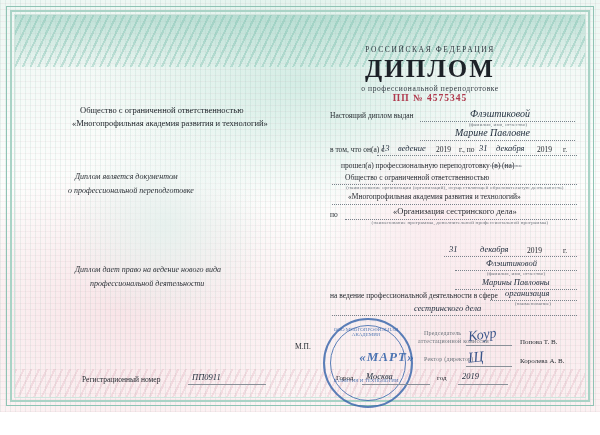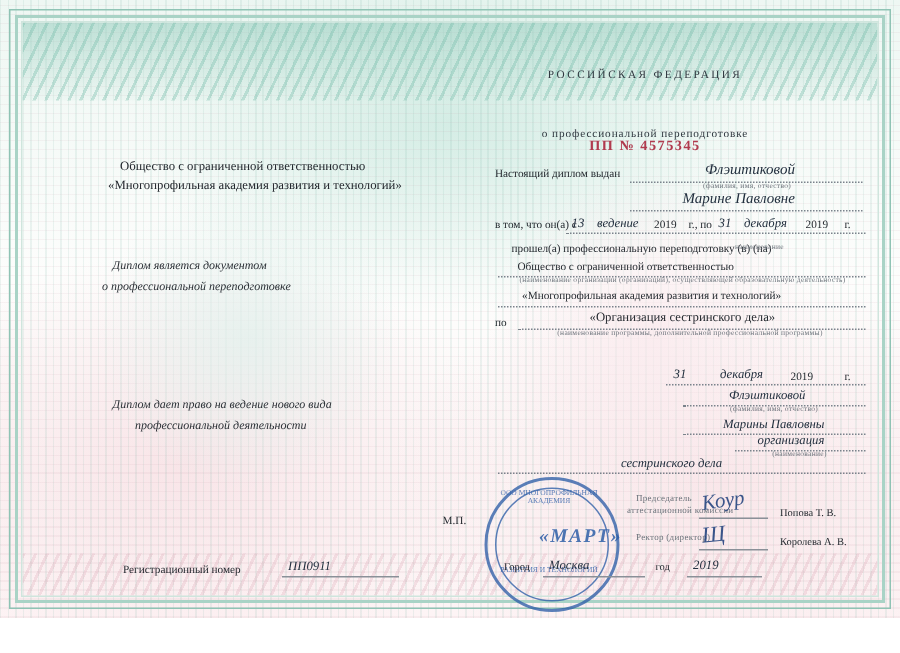--- a/index.html
+++ b/index.html
@@ -72,20 +72,21 @@
   <div class="bg-lines2"></div>
   <div class="wm wm1"></div>
   <div class="wm wm2"></div>
   <div class="top-band"></div>
   <div class="bot-band"></div>
   <div class="border-out"></div>
   <div class="border-in"></div>
   <div class="border-in2"></div>
 
   <div class="t center ru-fed" style="left:430px;top:45px;">РОССИЙСКАЯ ФЕДЕРАЦИЯ</div>
+  <div class="t center diplom" style="left:430px;top:55px;">ДИПЛОМ</div>
   <div class="t center sub" style="left:430px;top:84px;">о профессиональной переподготовке</div>
   <div class="t center serial" style="left:430px;top:93px;">ПП № 4575345</div>
 
   <div class="t org1" style="left:80px;top:105px;">Общество с ограниченной ответственностью</div>
   <div class="t org2" style="left:72px;top:118px;">«Многопрофильная академия развития и технологий»</div>
 
   <div class="t leftnote" style="left:75px;top:172px;">Диплом является документом</div>
   <div class="t leftnote" style="left:68px;top:186px;">о профессиональной переподготовке</div>
 
   <div class="t leftnote" style="left:75px;top:265px;">Диплом дает право на ведение нового вида</div>
@@ -133,20 +134,21 @@
   <div class="t lbl" style="left:527px;top:246px;">2019</div>
   <div class="t lbl" style="left:563px;top:246px;">г.</div>
   <div class="ln" style="left:444px;top:256px;width:133px;"></div>
 
   <div class="t hand-s" style="left:486px;top:258px;">Флэштиковой</div>
   <div class="ln" style="left:455px;top:270px;width:122px;"></div>
   <div class="t tiny center" style="left:516px;top:271px;">(фамилия, имя, отчество)</div>
   <div class="t hand-s" style="left:482px;top:277px;">Марины Павловны</div>
   <div class="ln" style="left:455px;top:289px;width:122px;"></div>
 
+  <div class="t lbl" style="left:330px;top:291px;">на ведение профессиональной деятельности в сфере</div>
   <div class="t hand-s" style="left:505px;top:288px;">организация</div>
   <div class="ln" style="left:490px;top:300px;width:87px;"></div>
   <div class="t tiny center" style="left:533px;top:301px;">(наименование)</div>
   <div class="t hand-s" style="left:414px;top:303px;">сестринского дела</div>
   <div class="ln" style="left:332px;top:315px;width:245px;"></div>
 
   <div class="t lbl" style="left:295px;top:342px;">М.П.</div>
   <div class="stamp"></div>
   <div class="stamp-top">ООО МНОГОПРОФИЛЬНАЯ АКАДЕМИЯ</div>
   <div class="stamp-txt">«МАРТ»</div>

